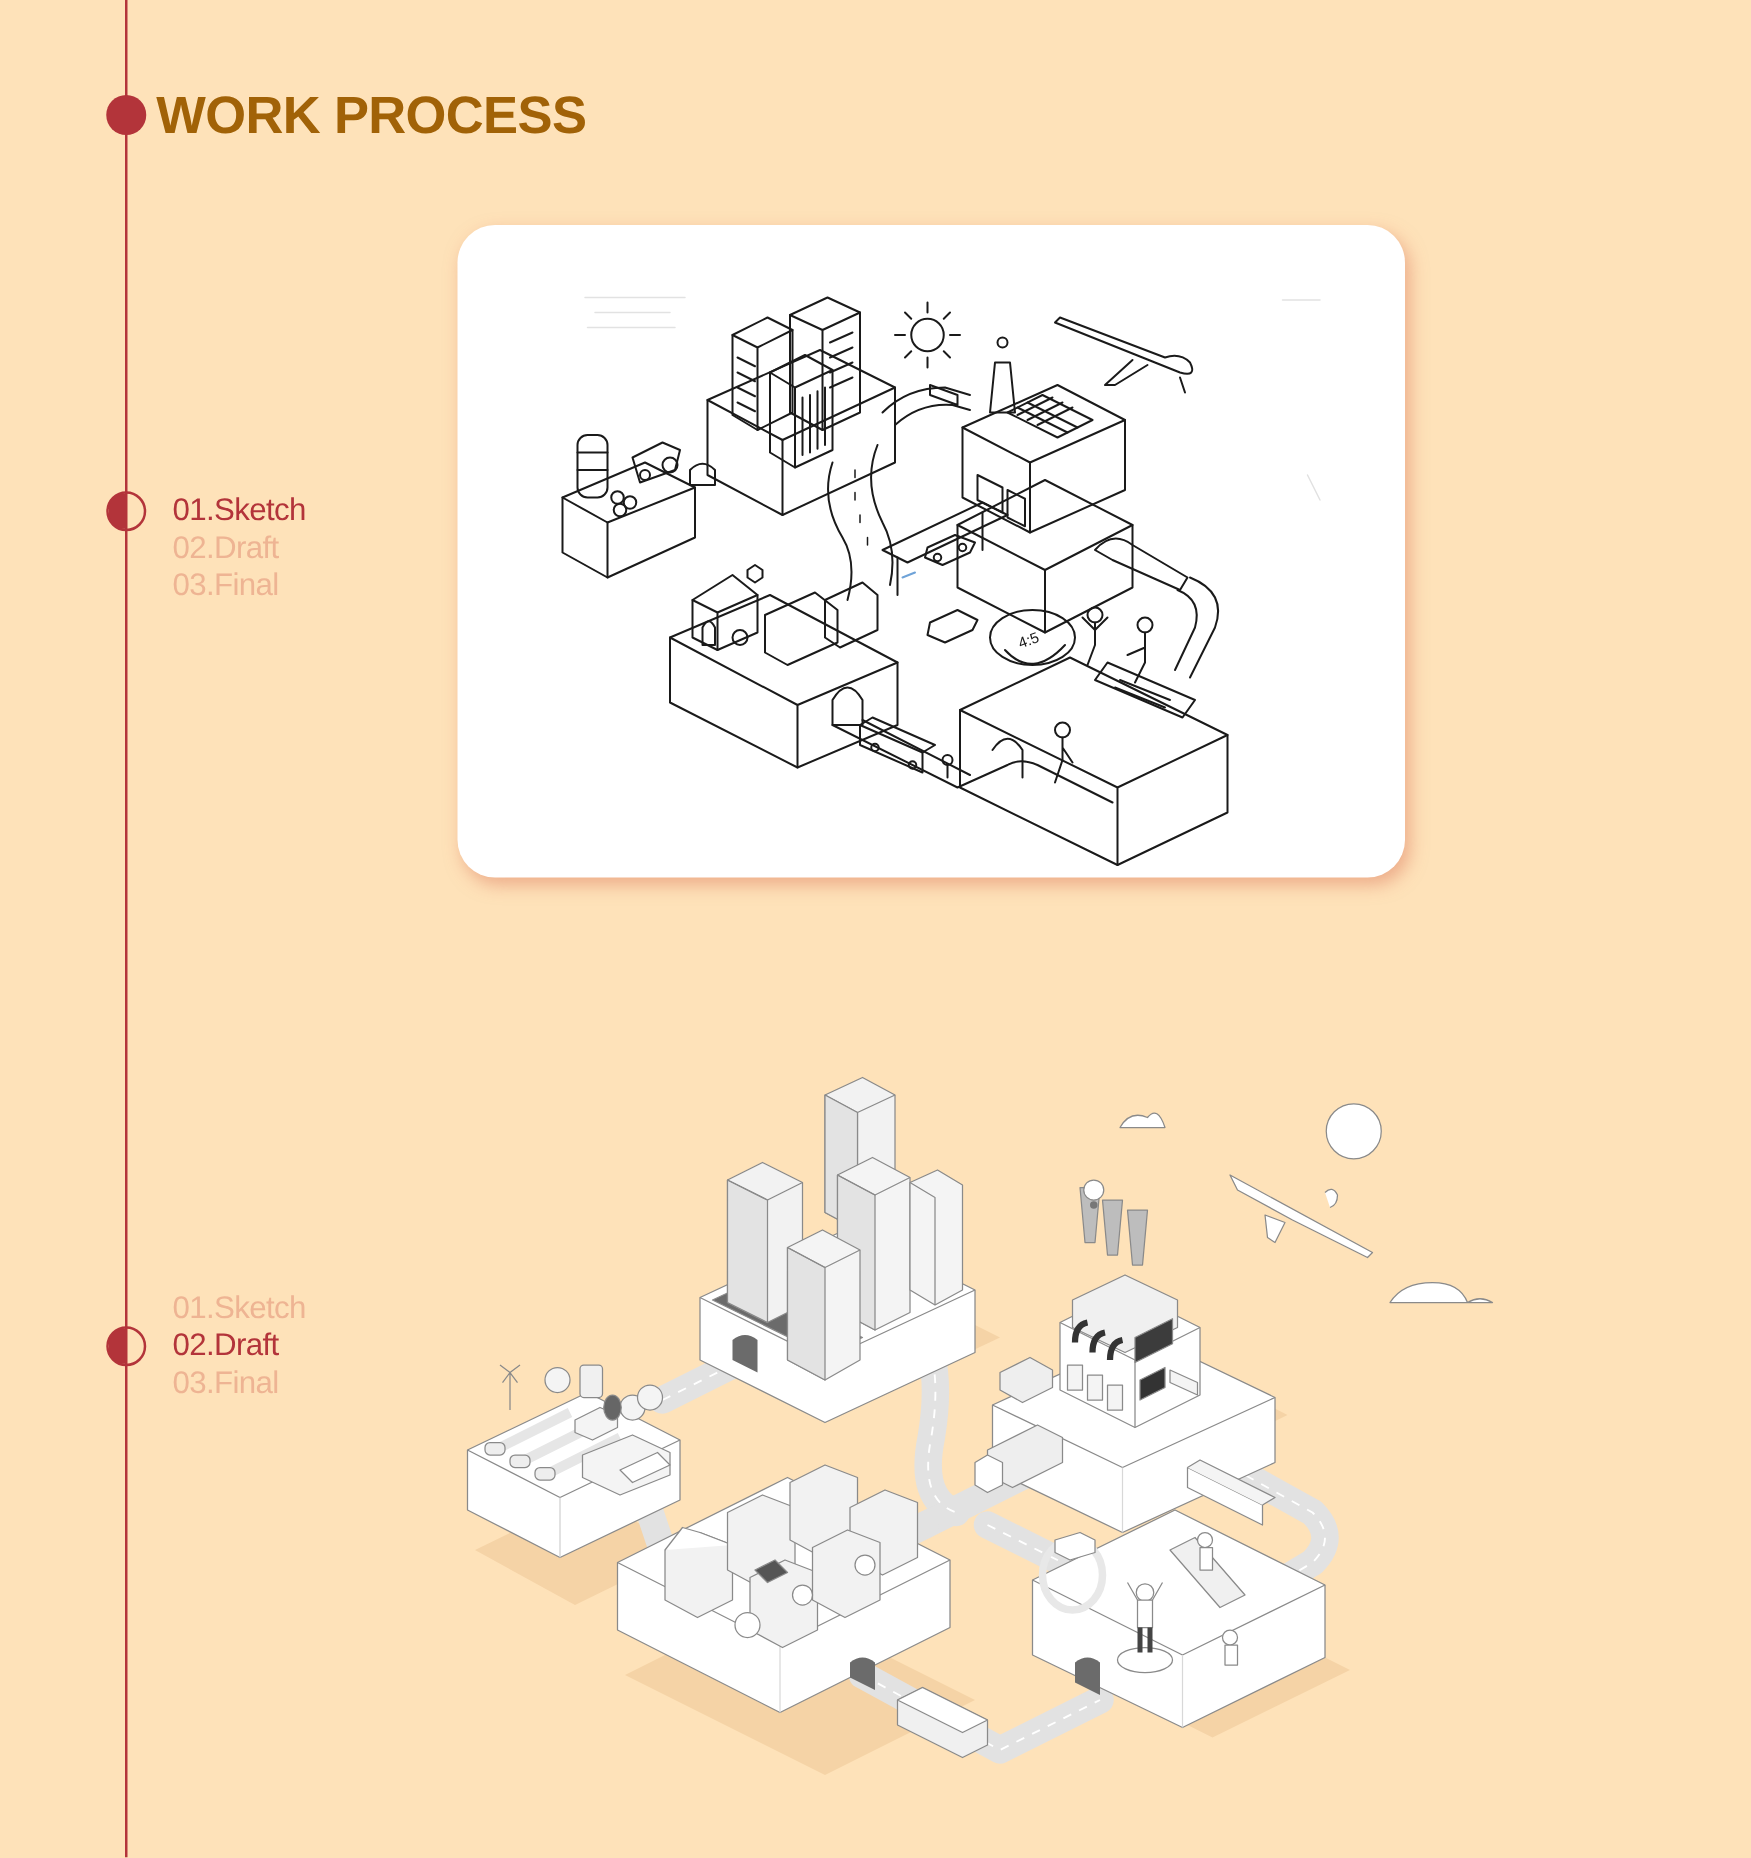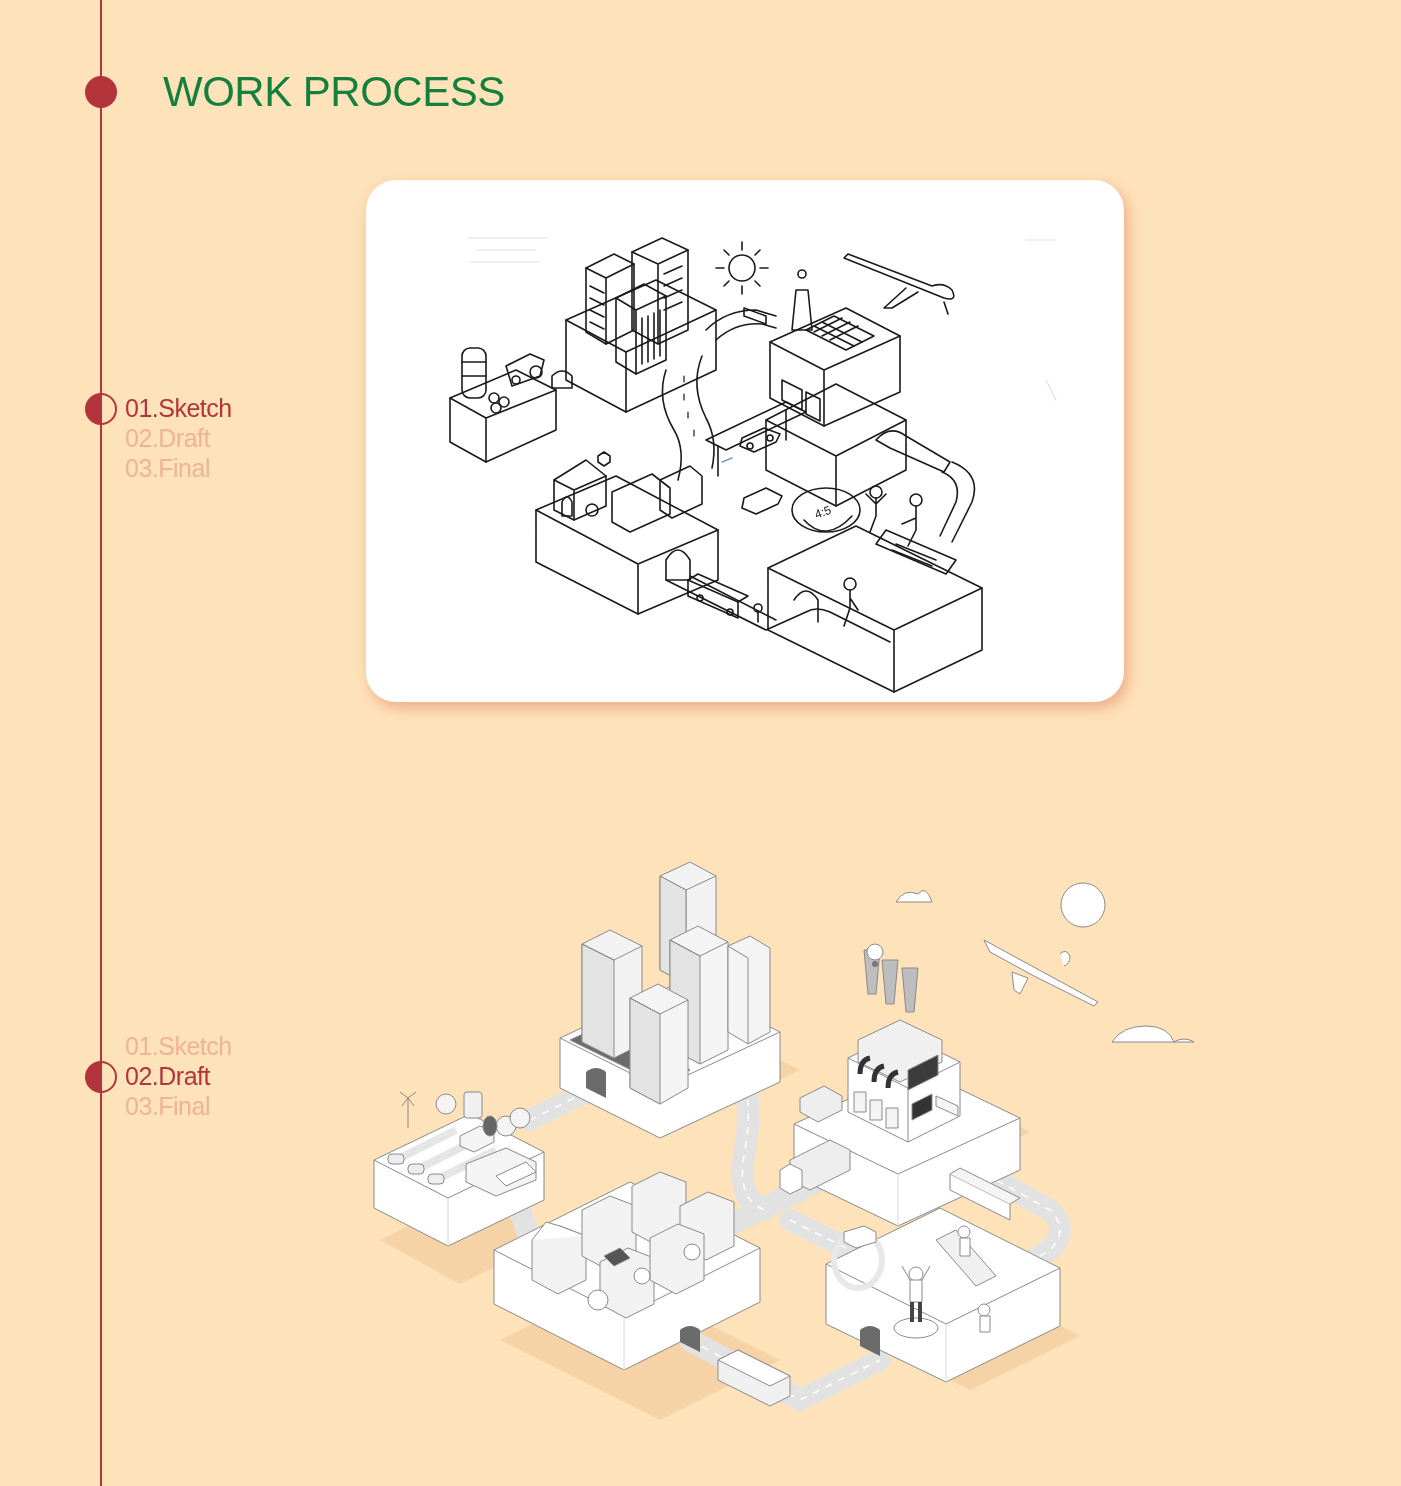--- a/index.html
+++ b/index.html
@@ -12,30 +12,29 @@
   .timeline-line {
     position: absolute; left: 100px; top: 0; width: 2px; height: 1486px;
     background: #b3343a;
   }
   .title-dot {
     position: absolute; left: 85px; top: 76px; width: 32px; height: 32px;
     border-radius: 50%; background: #b3343a;
   }
   .page-title {
     position: absolute; left: 125px; top: 68px;
-    font-size: 42px; font-weight: normal; color: #15803d; letter-spacing: -0.5px;
+    font-size: 42px; font-weight: bold; color: #a16207; letter-spacing: -0.5px;
     line-height: 48px;
-    margin-left: 38px;
   }
   .step-marker {
     position: absolute; width: 32px; height: 32px; border-radius: 50%;
     border: 2px solid #b3343a;
     background: linear-gradient(to right, #b3343a 50%, transparent 50%);
   }
-  .steps { position: absolute; left: 125px; }
+  .steps { position: absolute; left: 138px; }
   .step {
     font-size: 25px; line-height: 30px; color: #eeb493; letter-spacing: -0.5px;
   }
   .step.active { color: #b3343a; }
 
   .sketch-card {
     position: absolute; left: 366px; top: 180px; width: 758px; height: 522px;
     background: #ffffff; border-radius: 30px;
     box-shadow: 4px 6px 14px rgba(224, 130, 100, 0.55);
     overflow: hidden;

